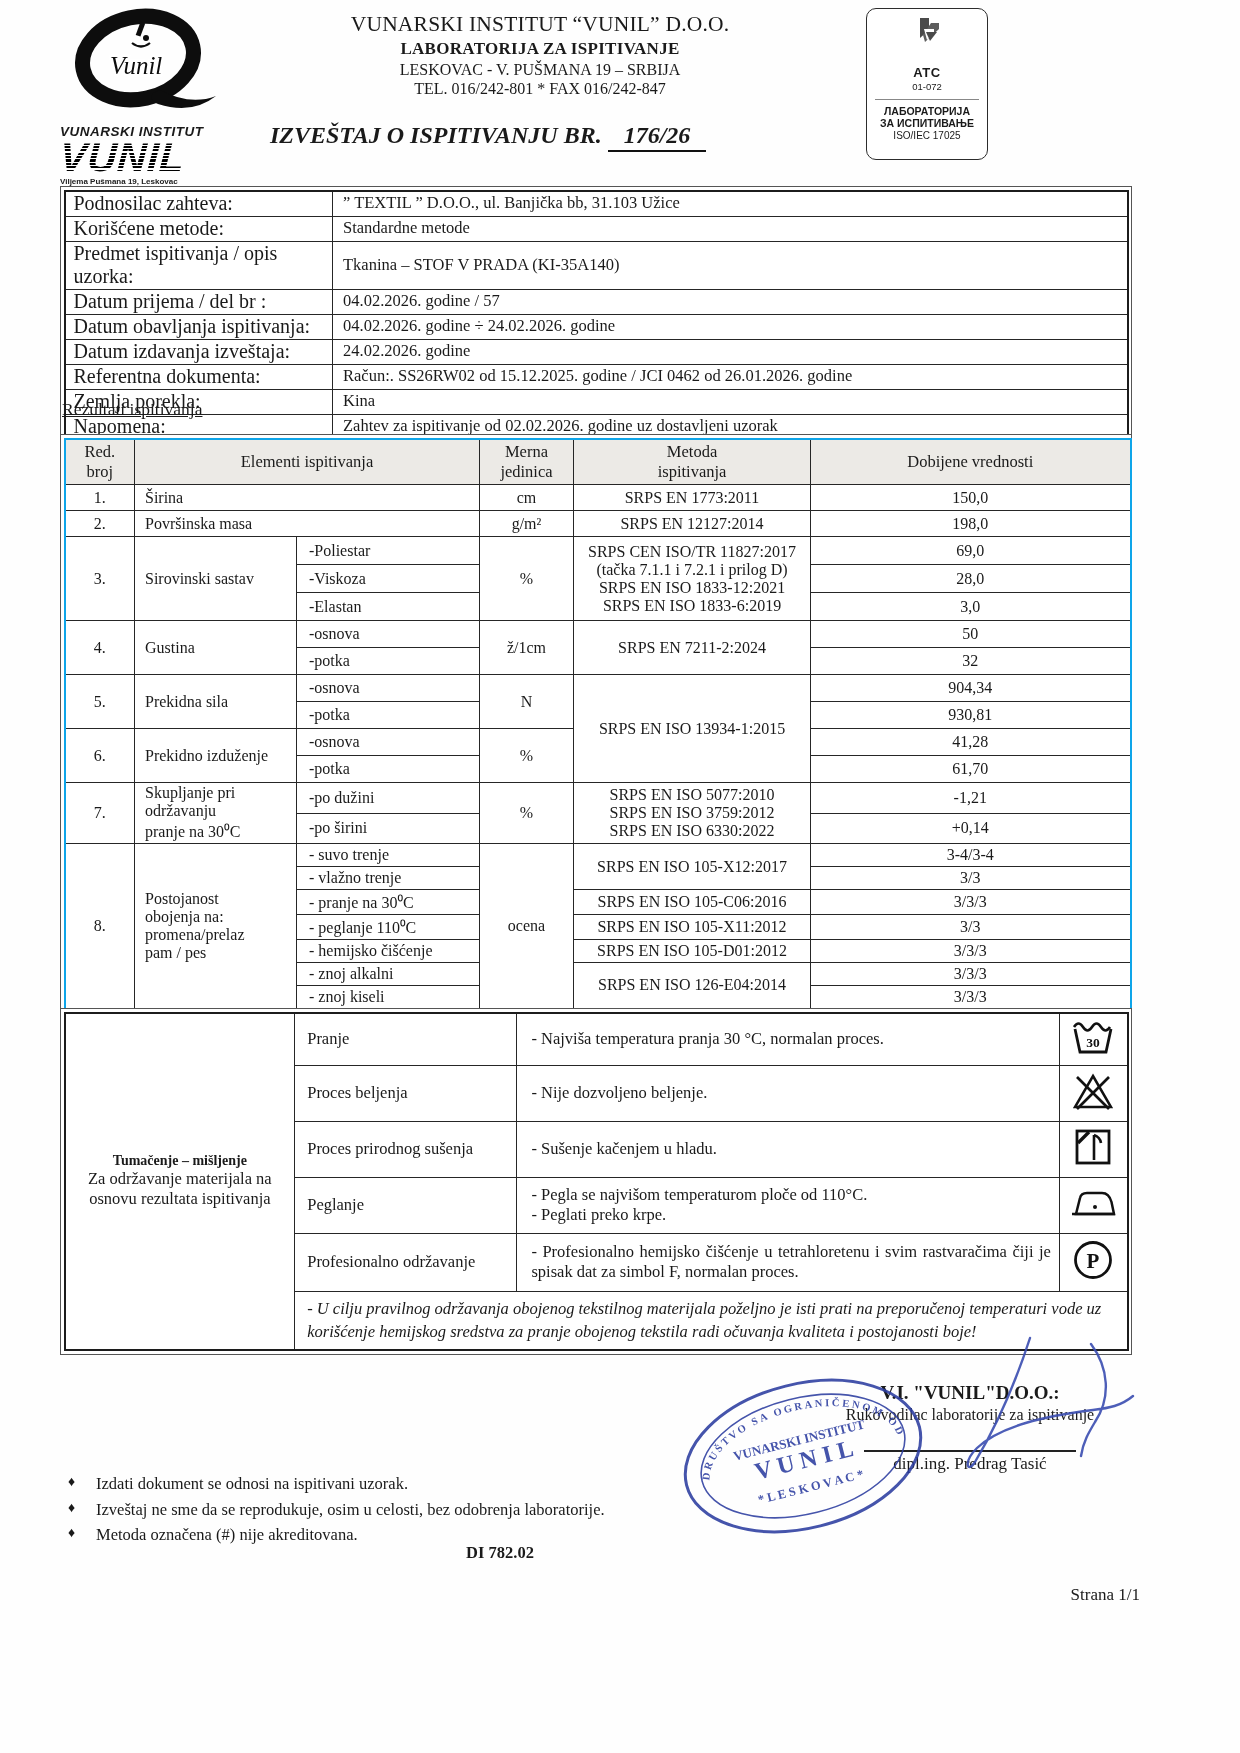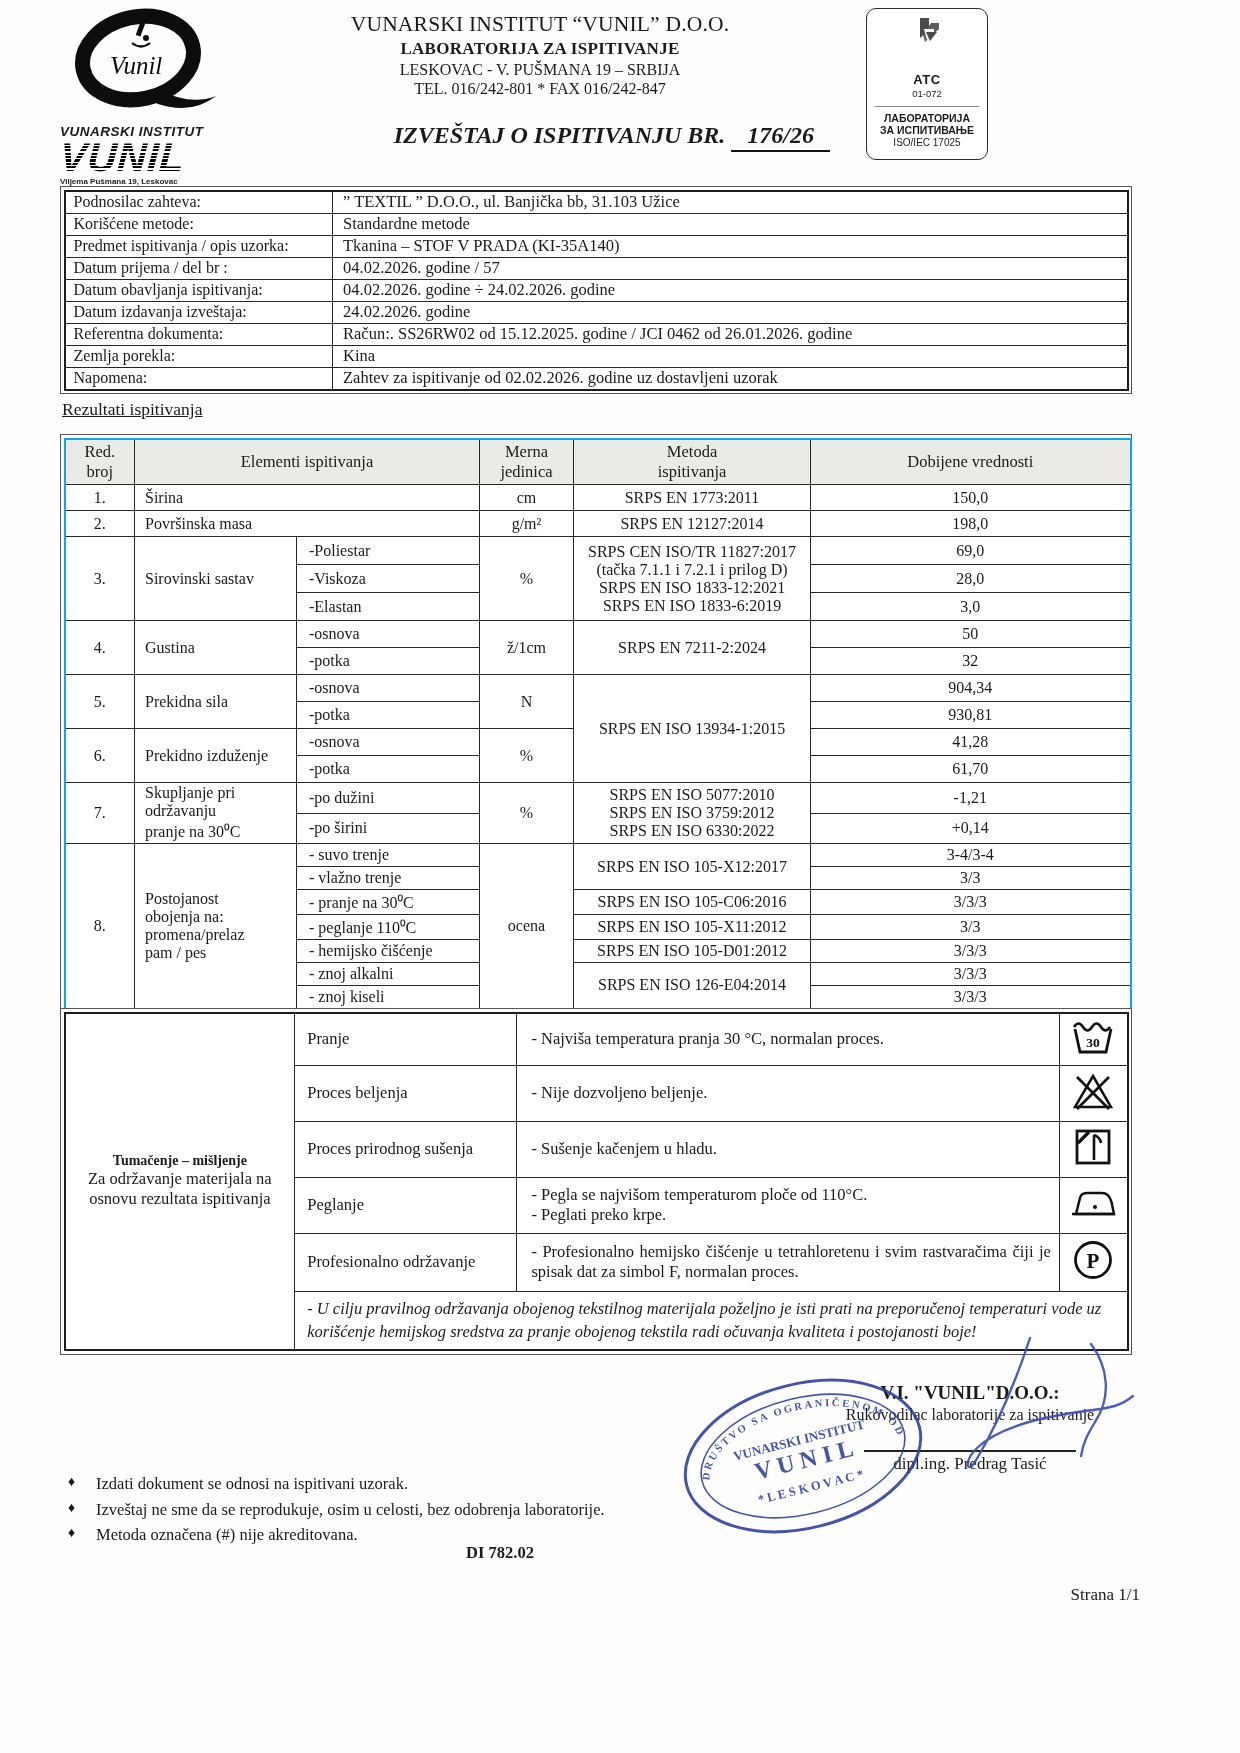--- a/index.html
+++ b/index.html
@@ -19,40 +19,40 @@
     background:repeating-linear-gradient(to bottom,#000 0 2.1px,#fff 2.1px 3.4px);
     -webkit-background-clip:text; background-clip:text; color:transparent;
     width:max-content;
   }
   .logo-addr { font-family:"Liberation Sans",sans-serif; font-size:8px; font-weight:bold; color:#222; margin-top:1px; }
   .company-block { position:absolute; left:280px; top:12px; width:520px; text-align:center; }
   .co-name { font-size:21.5px; font-weight:normal; letter-spacing:.2px; }
   .co-lab  { font-size:17px; font-weight:bold; margin-top:2px; letter-spacing:.3px;}
   .co-adr  { font-size:16px; margin-top:2px; }
   .co-tel  { font-size:16px; margin-top:1px; }
-  .report-title { position:absolute; left:270px; top:122px; width:560px; text-align:right;
+  .report-title { position:absolute; left:270px; top:122px; width:560px; text-align:left;
     font-size:24px; font-weight:bold; font-style:italic; }
   .report-no { display:inline-block; border-bottom:2.5px solid #111; padding:0 16px 1px 16px; margin-left:6px;}
   .atc-badge { position:absolute; left:866px; top:8px; width:122px; height:152px;
     border:1.6px solid #2c2c2c; border-radius:10px; text-align:center;
     font-family:"Liberation Sans",sans-serif; padding-top:6px; background:#fff;}
-  .atc-name { font-size:13px; font-weight:bold; letter-spacing:.5px; margin-top:19px;}
+  .atc-name { font-size:13px; font-weight:bold; letter-spacing:.5px; margin-top:12px;}
   .atc-code { font-size:9.5px; margin-top:1px; }
   .atc-div { border-top:1px solid #888; margin:7px 8px 5px 8px; }
   .atc-l1 { font-size:10.5px; font-weight:bold; }
   .atc-l3 { font-size:10px; margin-top:1px; }
   
   .tbl-wrap { position:absolute; left:60px; width:1072px; border:1.6px solid #555; padding:2.5px; background:#fff; }
   table { border-collapse:collapse; width:100%; table-layout:fixed; }
   td,th { border:1.6px solid #262626; font-weight:normal; vertical-align:middle; }
   .ml { white-space:pre-line; }
   
   .info-wrap { top:186px; }
   .info-wrap table { border:2px solid #1c1c1c; }
-  .info-label { width:268px; font-size:16px; padding:0px 6px 1px 8px; height:21.5px; }
+  .info-label { width:268px; font-size:20px; padding:0px 6px 1px 8px; height:21.5px; }
   .info-value { font-size:16.5px; padding:0px 6px 1px 10px; }
   
   .res-heading { position:absolute; left:62px; top:399px; font-size:17.5px;text-decoration:underline; }
   
   .res-wrap { top:434px; }
   .res-wrap table { border:2px solid #0ea5e9; }
   .res-wrap th { background:#eceae6; font-size:16.5px; height:46px; }
   .res-wrap td { font-size:16px; text-align:center; padding:1px 4px; }
   td.el { text-align:left; padding-left:10px; }
   td.sub { text-align:left; padding-left:12px; }

